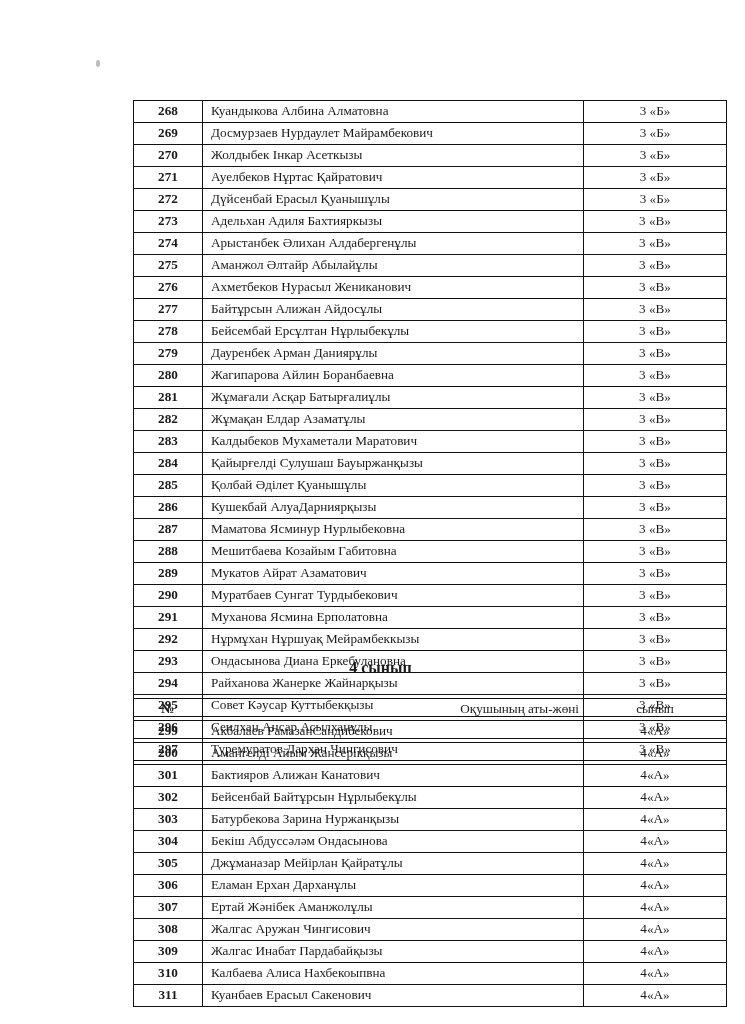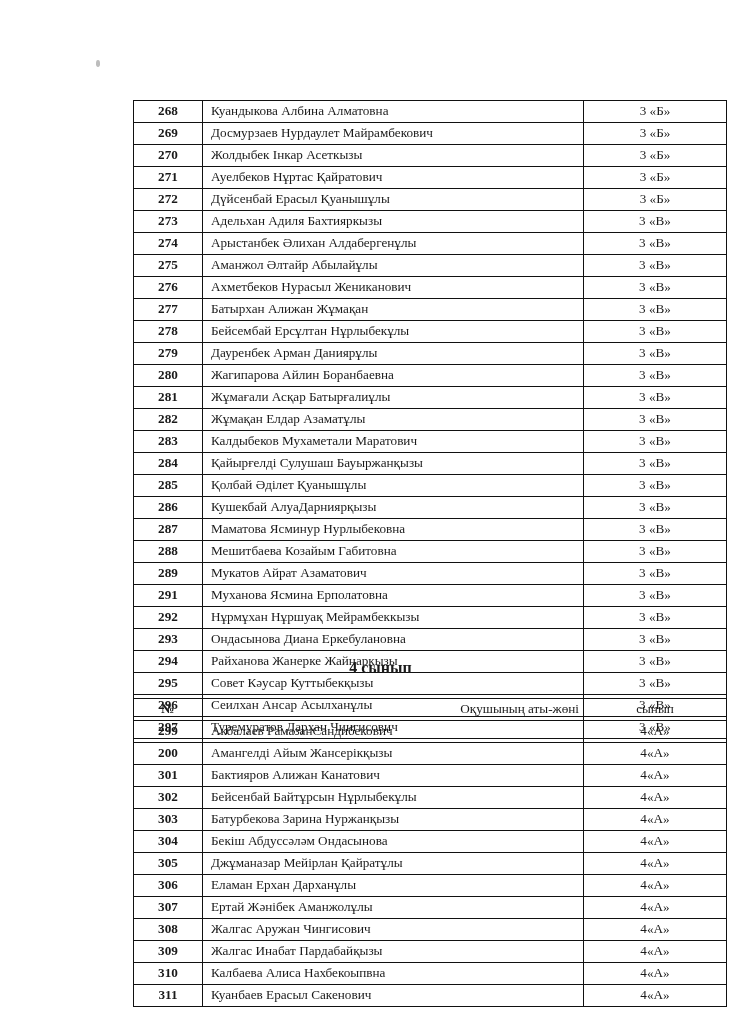--- a/index.html
+++ b/index.html
@@ -138,21 +138,21 @@
           <td class="col-name">Аманжол Әлтайр Абылайұлы</td>
           <td class="col-class">3 «В»</td>
         </tr>
         <tr>
           <td class="col-num">276</td>
           <td class="col-name">Ахметбеков Нурасыл Жениканович</td>
           <td class="col-class">3 «В»</td>
         </tr>
         <tr>
           <td class="col-num">277</td>
-          <td class="col-name">Батырхан Алижан Жұмақан</td>
+          <td class="col-name">Байтұрсын Алижан Айдосұлы</td>
           <td class="col-class">3 «В»</td>
         </tr>
         <tr>
           <td class="col-num">278</td>
           <td class="col-name">Бейсембай Ерсұлтан Нұрлыбекұлы</td>
           <td class="col-class">3 «В»</td>
         </tr>
         <tr>
           <td class="col-num">279</td>
           <td class="col-name">Дауренбек Арман Даниярұлы</td>
@@ -199,20 +199,25 @@
           <td class="col-class">3 «В»</td>
         </tr>
         <tr>
           <td class="col-num">288</td>
           <td class="col-name">Мешитбаева Козайым Габитовна</td>
           <td class="col-class">3 «В»</td>
         </tr>
         <tr>
           <td class="col-num">289</td>
           <td class="col-name">Мукатов Айрат Азаматович</td>
+          <td class="col-class">3 «В»</td>
+        </tr>
+        <tr>
+          <td class="col-num">290</td>
+          <td class="col-name">Муратбаев Сунгат Турдыбекович</td>
           <td class="col-class">3 «В»</td>
         </tr>
         <tr>
           <td class="col-num">291</td>
           <td class="col-name">Муханова Ясмина Ерполатовна</td>
           <td class="col-class">3 «В»</td>
         </tr>
         <tr>
           <td class="col-num">292</td>
           <td class="col-name">Нұрмұхан Нұршуақ Мейрамбеккызы</td>

